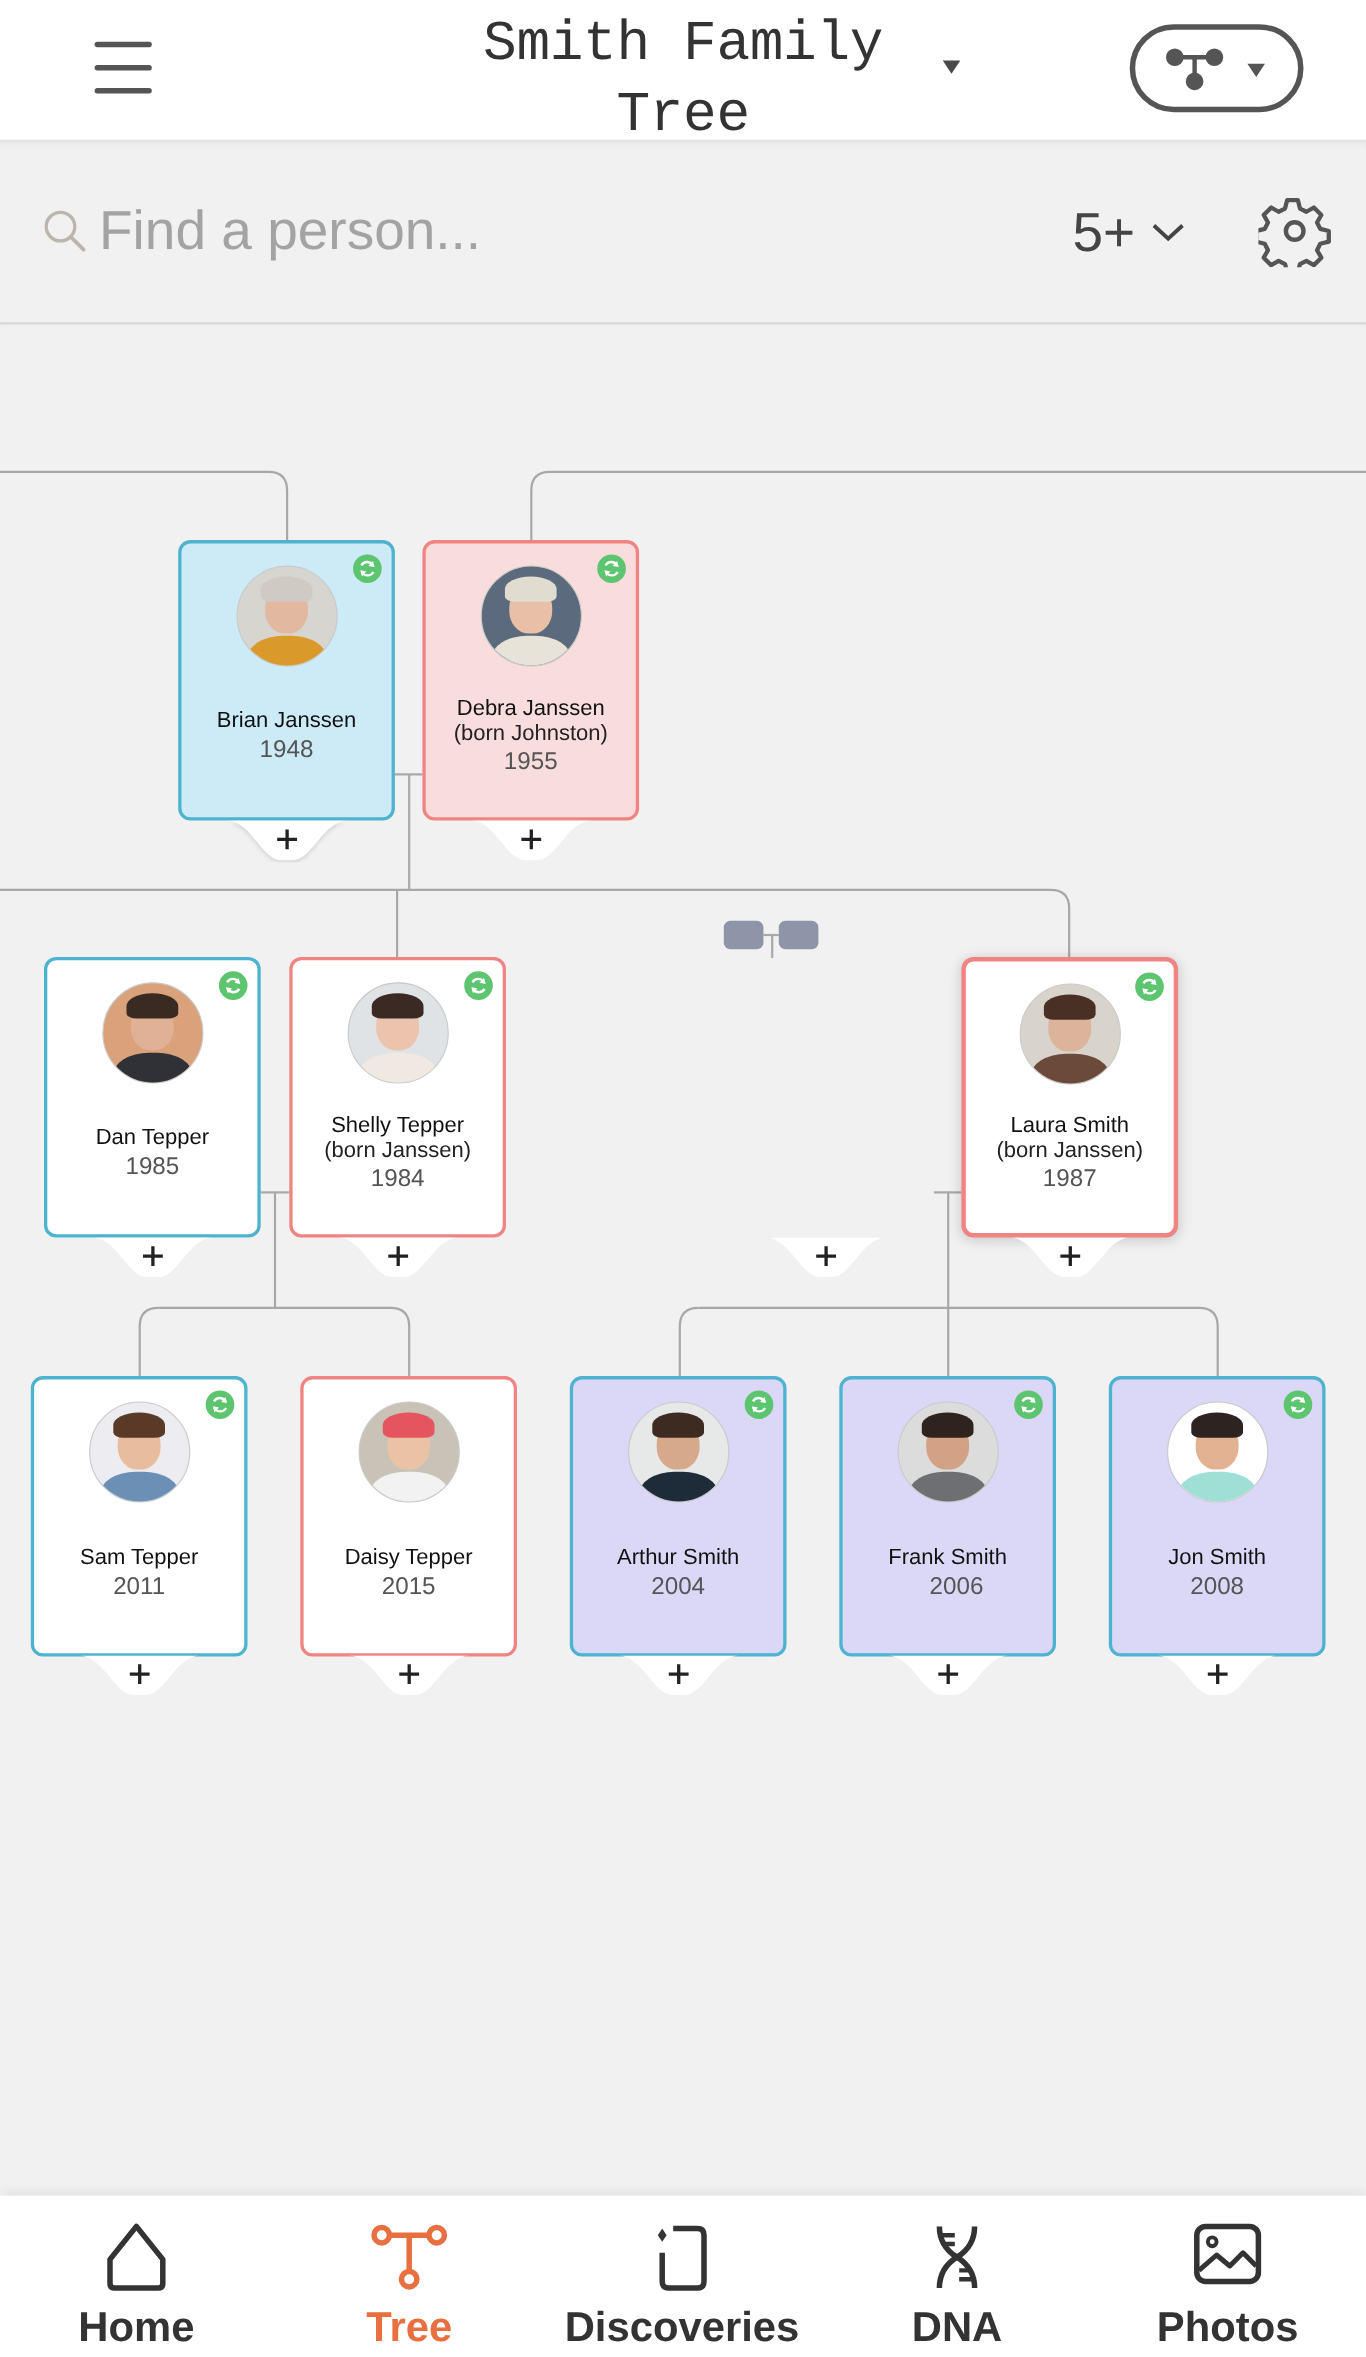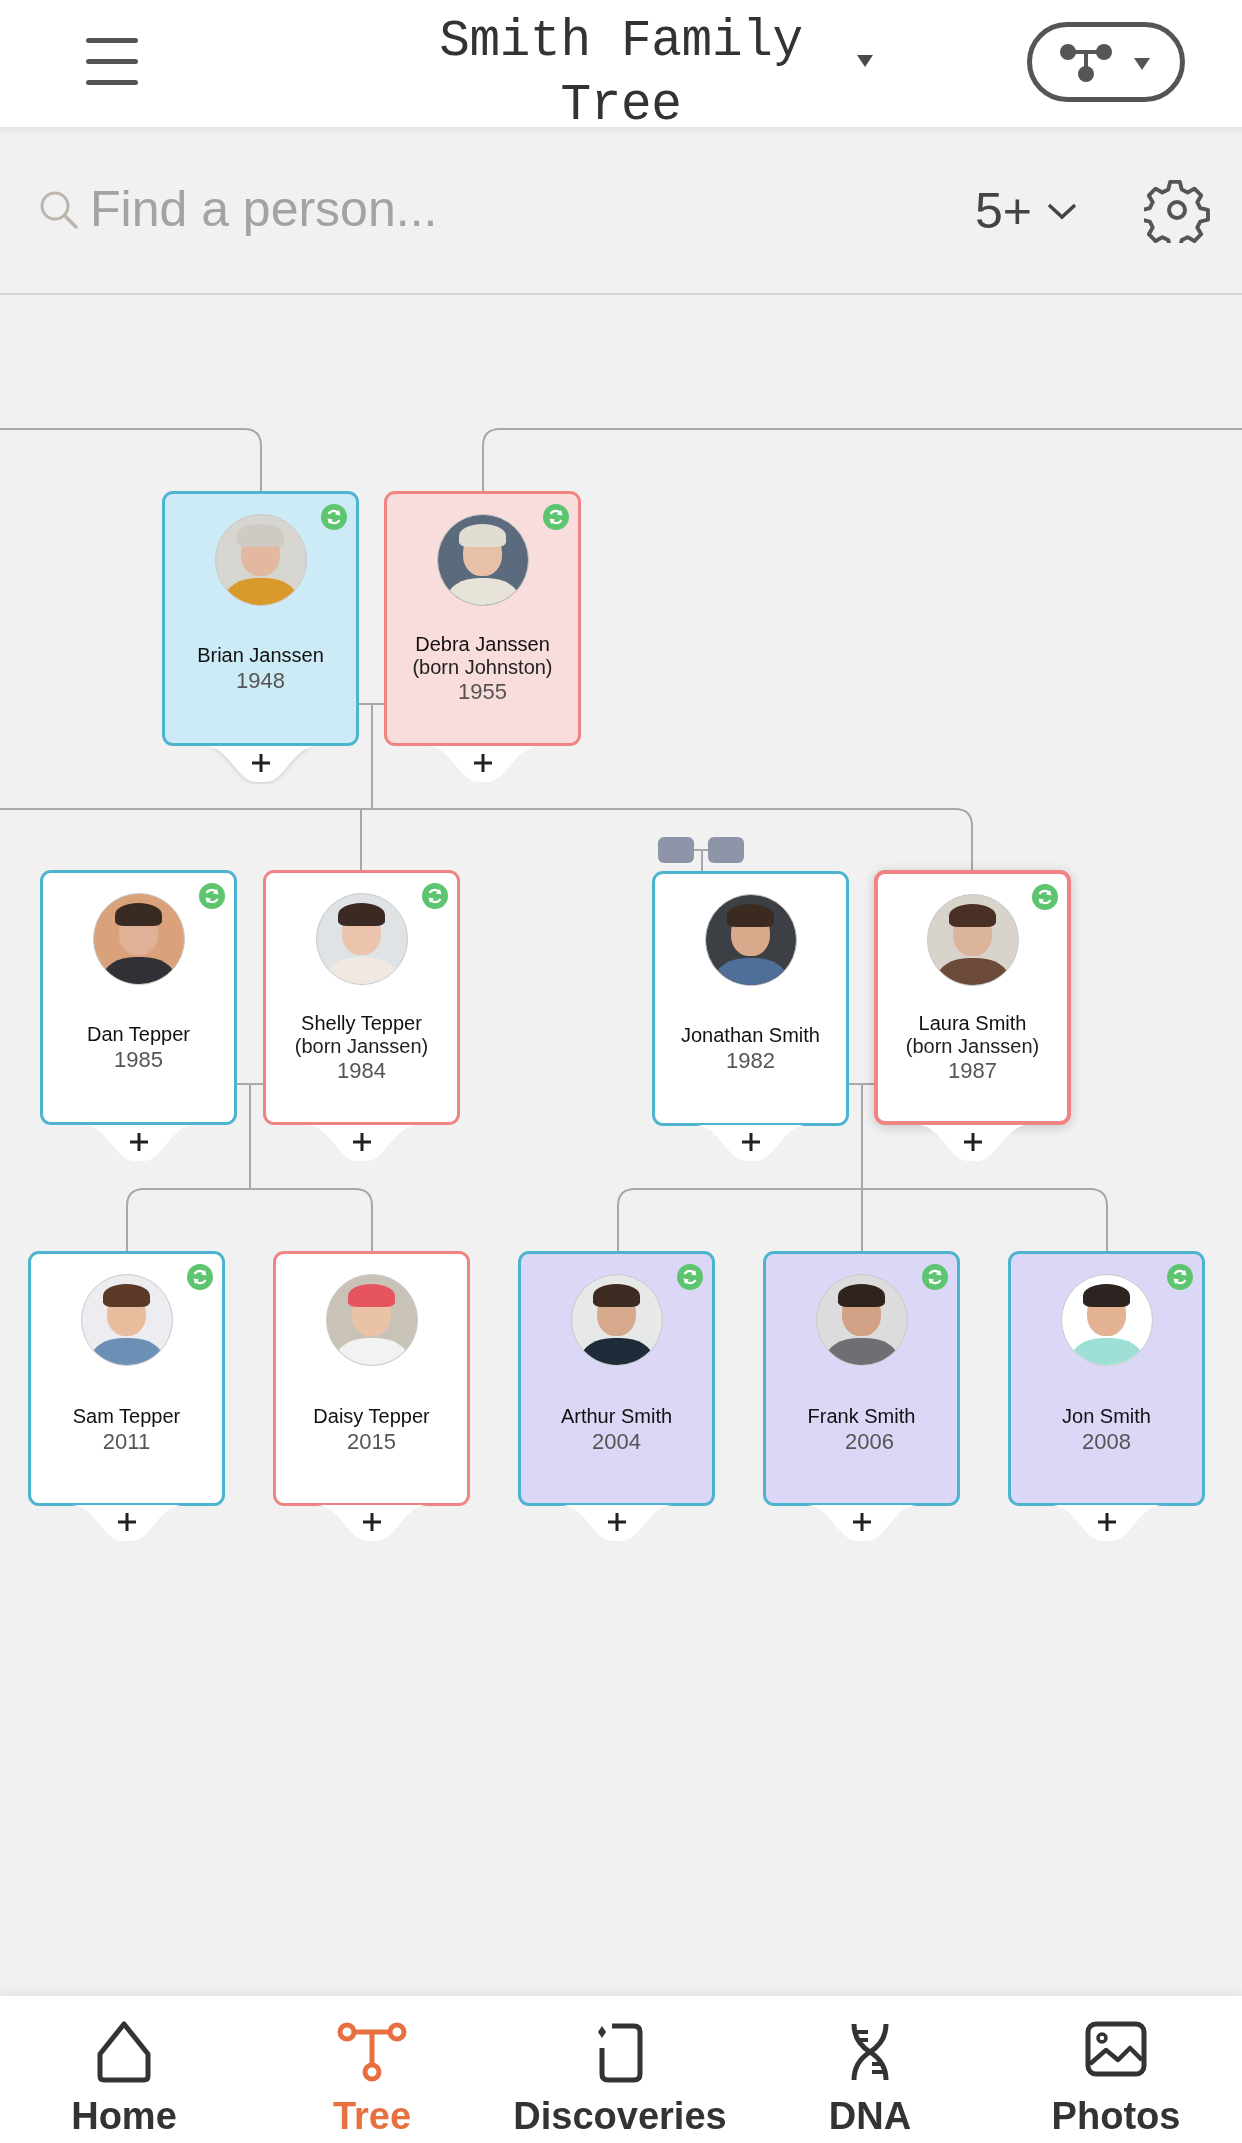--- a/index.html
+++ b/index.html
@@ -255,29 +255,20 @@
     <div class="born" style="top:162px;">(born Janssen)</div>
     <div class="year" style="top:185px;">1984</div>
   </div>
   <div class="add-tab" style="left:307px; top:830px;">
     <svg width="110" height="38" viewBox="0 0 110 38">
         <path d="M0 0 H110 C88 0 78 36 60 36 H50 C32 36 22 0 0 0 Z" fill="#fff"></path>
         <path d="M55 8 V26 M46 17 H64" stroke="#222" stroke-width="3"></path>
       </svg>
   </div>
 
-  <div class="card" style="left:652px; top:576px;">
-    <div class="avatar" style="background:#3c3f44;">
-      <div class="body" style="background:#4f6f98;"></div>
-        <div class="head" style="background:#d9a98c;"></div>
-        <div class="hair" style="background:#3a2a20;"></div>
-    </div>
-    <div class="name" style="top:150px;">Jonathan Smith</div>
-    <div class="year" style="top:174px;">1982</div>
-  </div>
   <div class="add-tab" style="left:696px; top:830px;">
     <svg width="110" height="38" viewBox="0 0 110 38">
         <path d="M0 0 H110 C88 0 78 36 60 36 H50 C32 36 22 0 0 0 Z" fill="#fff"></path>
         <path d="M55 8 V26 M46 17 H64" stroke="#222" stroke-width="3"></path>
       </svg>
   </div>
 
   <div class="card f selected" style="left:874px; top:575px;">
     <div class="avatar" style="background:#d8d4cc;">
       <div class="body" style="background:#6b4a3a;"></div>

